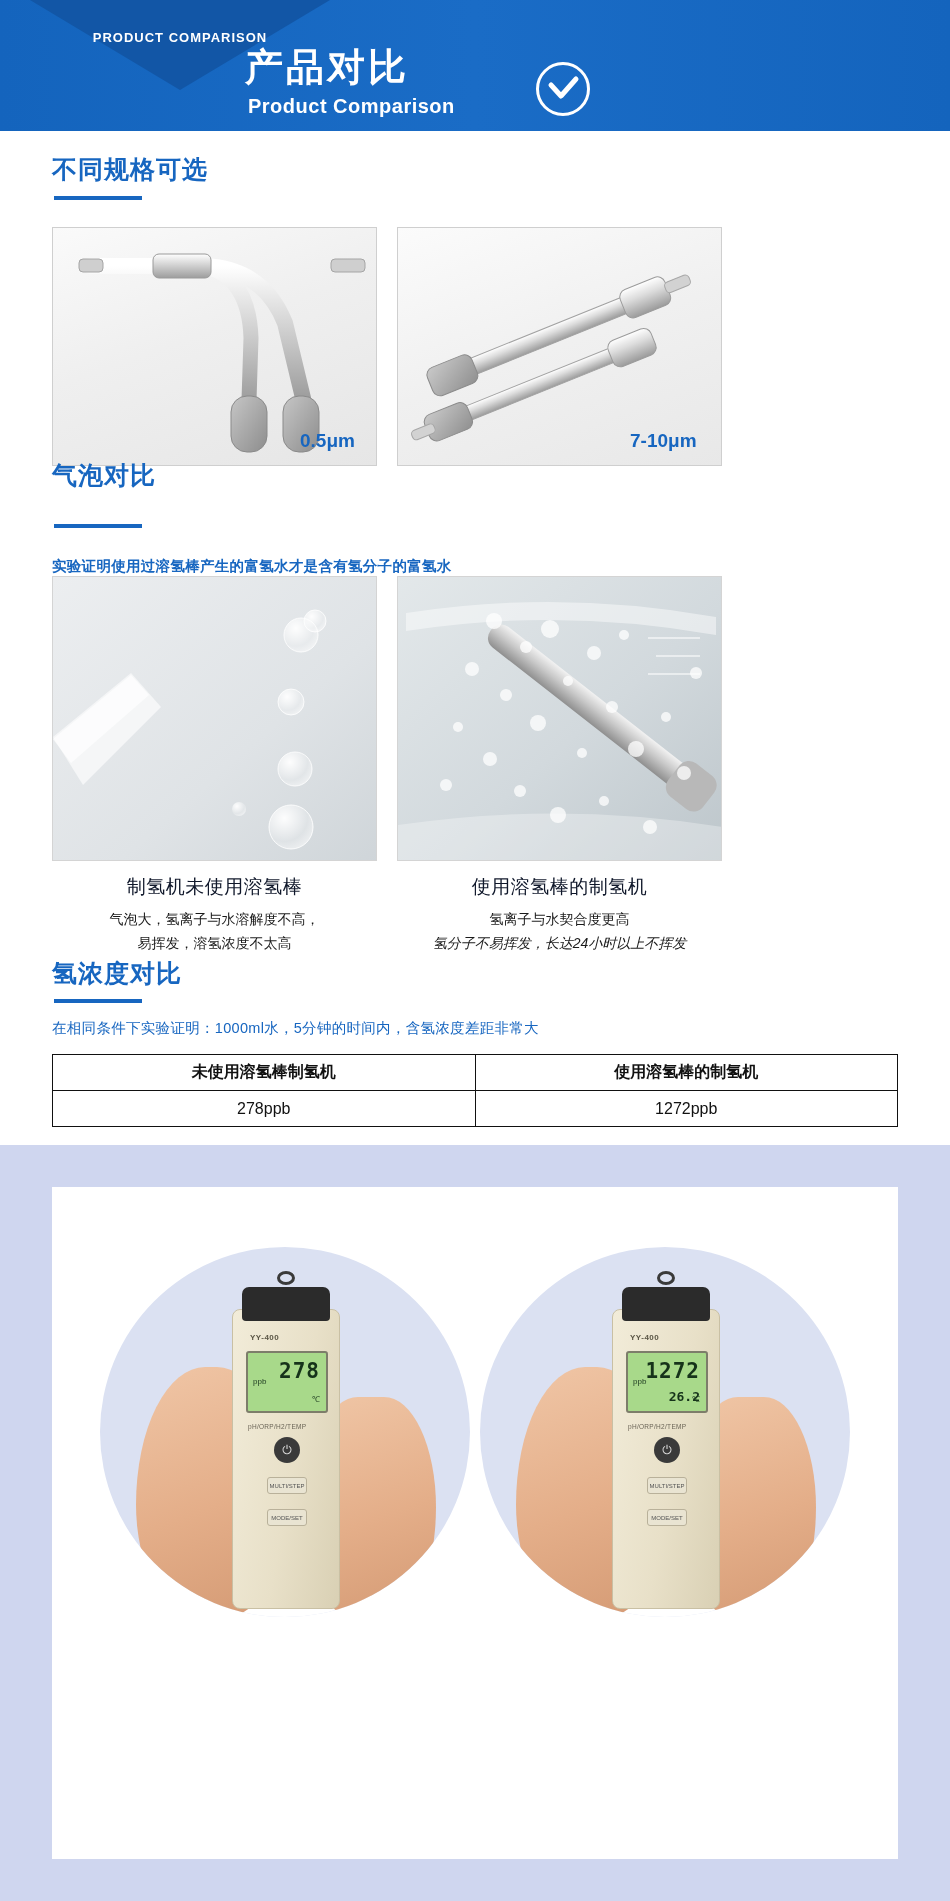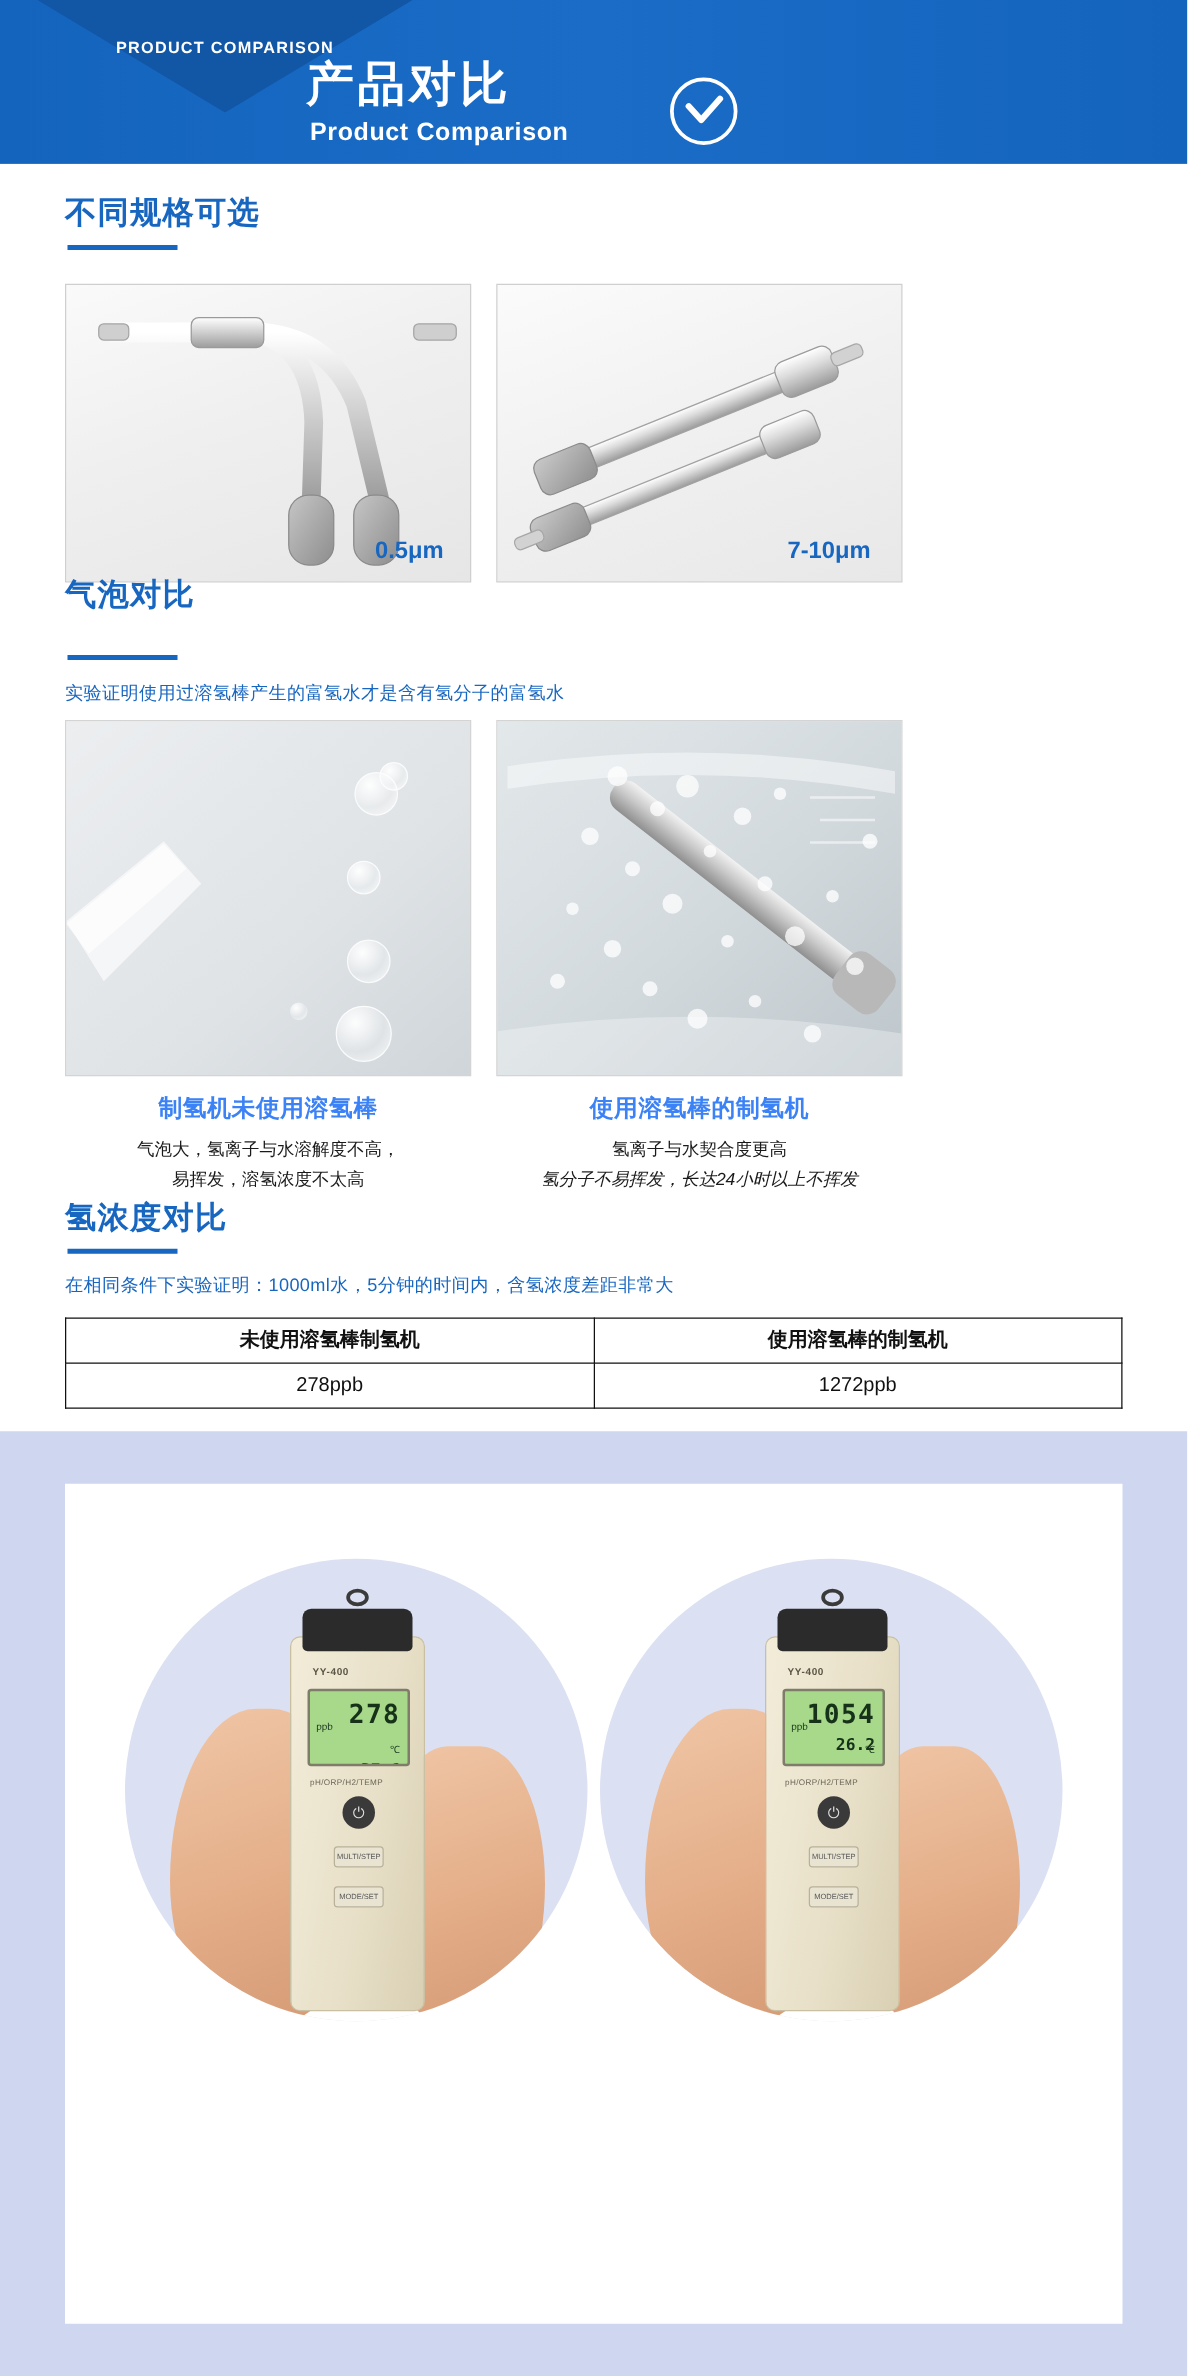--- a/index.html
+++ b/index.html
@@ -125,23 +125,23 @@
     position: absolute;
     overflow: hidden;
     border: 1px solid #d4d4d4;
   }
   .bub-left { background: linear-gradient(150deg,#e9ecee 0%, #dfe3e6 40%, #d4d9dd 100%); }
   .bub-right { background: linear-gradient(150deg,#dfe4e7 0%, #cfd6da 45%, #c2cace 100%); }
 
   .cap-title {
     position: absolute;
     text-align: center;
-    color: #3b82f6;
+    color: #0f172a;
     font-size: 19px;
-    font-weight: bold;
+    font-weight: normal;
     letter-spacing: 0.5px;
   }
   .cap-sub {
     position: absolute;
     text-align: center;
     color: #1a1a1a;
     font-size: 14px;
     line-height: 24px;
   }
 
@@ -359,21 +359,21 @@
         <rect x="22" y="140" width="46" height="28" rx="8" fill="url(#sinter2)" stroke="#8b8b8b"></rect>
         <rect x="220" y="140" width="46" height="28" rx="8" fill="url(#steel2)" stroke="#9b9b9b"></rect>
         <rect x="6" y="149" width="24" height="10" rx="4" fill="#d2d2d2" stroke="#a7a7a7"></rect>
       </g>
     </svg>
   </div>
   <div class="photo-label" style="left:630px; top:430px;">7-10μm</div>
 
   <div class="sec-title" style="left:52px; top:459px;">气泡对比</div>
   <div class="sec-underline" style="left:54px; top:524px;"></div>
-  <div class="sec-note" style="left:52px; top:545px;">实验证明使用过溶氢棒产生的富氢水才是含有氢分子的富氢水</div>
+  <div class="sec-note" style="left:52px; top:557px;font-weight:bold;">实验证明使用过溶氢棒产生的富氢水才是含有氢分子的富氢水</div>
 
   <div class="bub bub-left" style="left:52px; top:576px; width:325px; height:285px;">
     <svg width="325" height="285" viewBox="0 0 325 285">
       <defs>
         <linearGradient id="bgL" x1="0" y1="0" x2="1" y2="1">
           <stop offset="0%" stop-color="#eceef0"></stop>
           <stop offset="60%" stop-color="#dfe3e6"></stop>
           <stop offset="100%" stop-color="#cfd5d9"></stop>
         </linearGradient>
         <radialGradient id="bub" cx="35%" cy="30%" r="75%">
@@ -503,21 +503,21 @@
         <div class="hand" style="left:36px; top:120px; width:150px; height:250px;"></div>
         <div class="hand" style="left:206px; top:150px; width:130px; height:220px; border-radius:40% 40% 35% 35% / 50% 50% 50% 50%;"></div>
 
         <div class="dev-body" style="left:132px; top:62px; width:108px; height:300px;"></div>
         <div class="dev-cap" style="left:142px; top:40px; width:88px; height:34px;"></div>
         <div class="dev-loop" style="left:177px; top:24px;"></div>
         <div class="dev-brand" style="left:150px; top:86px;">YY-400</div>
 
         <div class="dev-screen" style="left:146px; top:104px; width:82px; height:62px;">
           <div class="lcd-unit" style="top:24px;">ppb</div>
-          <div class="lcd-main" style="top:6px;">1054</div>
+          <div class="lcd-main" style="top:6px;">1272</div>
           <div class="lcd-temp" style="top:36px;">26.2</div>
           <div class="lcd-unit" style="left:64px; top:40px;">℃</div>
         </div>
 
         <div class="dev-sub" style="left:148px; top:176px;">pH/ORP/H2/TEMP</div>
         <div class="btn-round" style="left:174px; top:190px;">⏻</div>
         <div class="btn-flat" style="left:167px; top:230px;">MULTI/STEP</div>
         <div class="btn-flat" style="left:167px; top:262px;">MODE/SET</div>
       </div>
 

